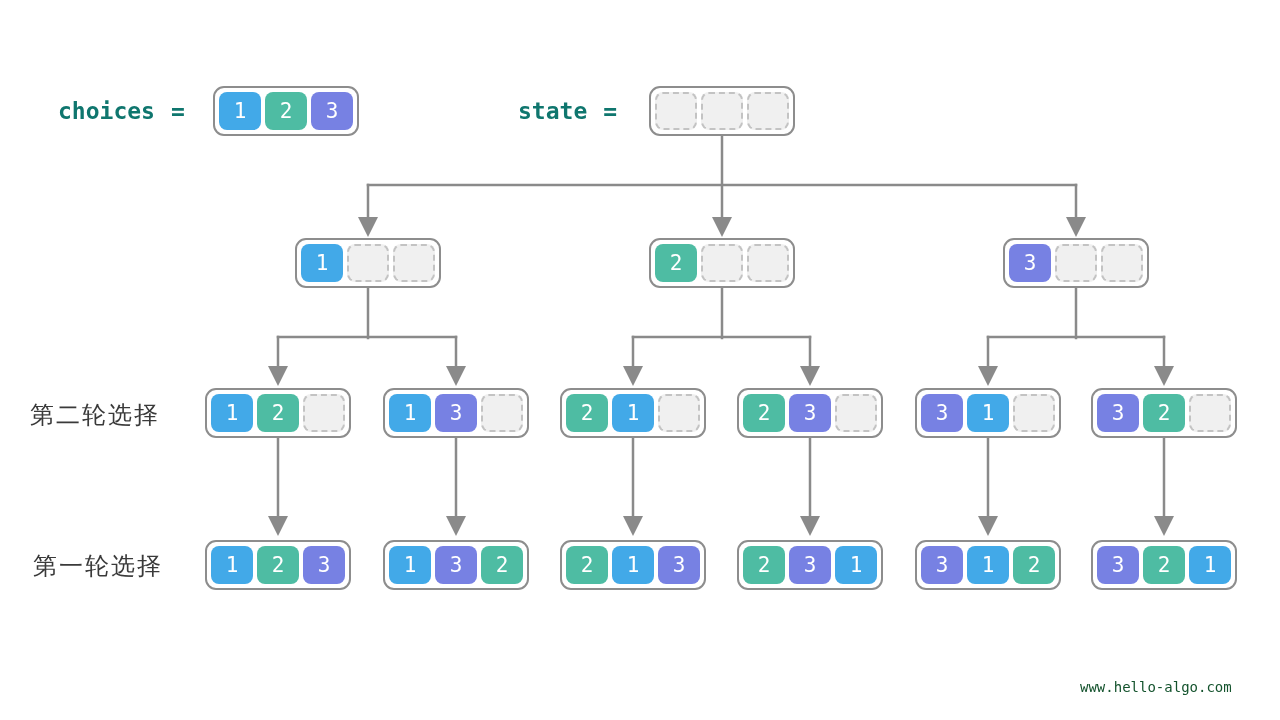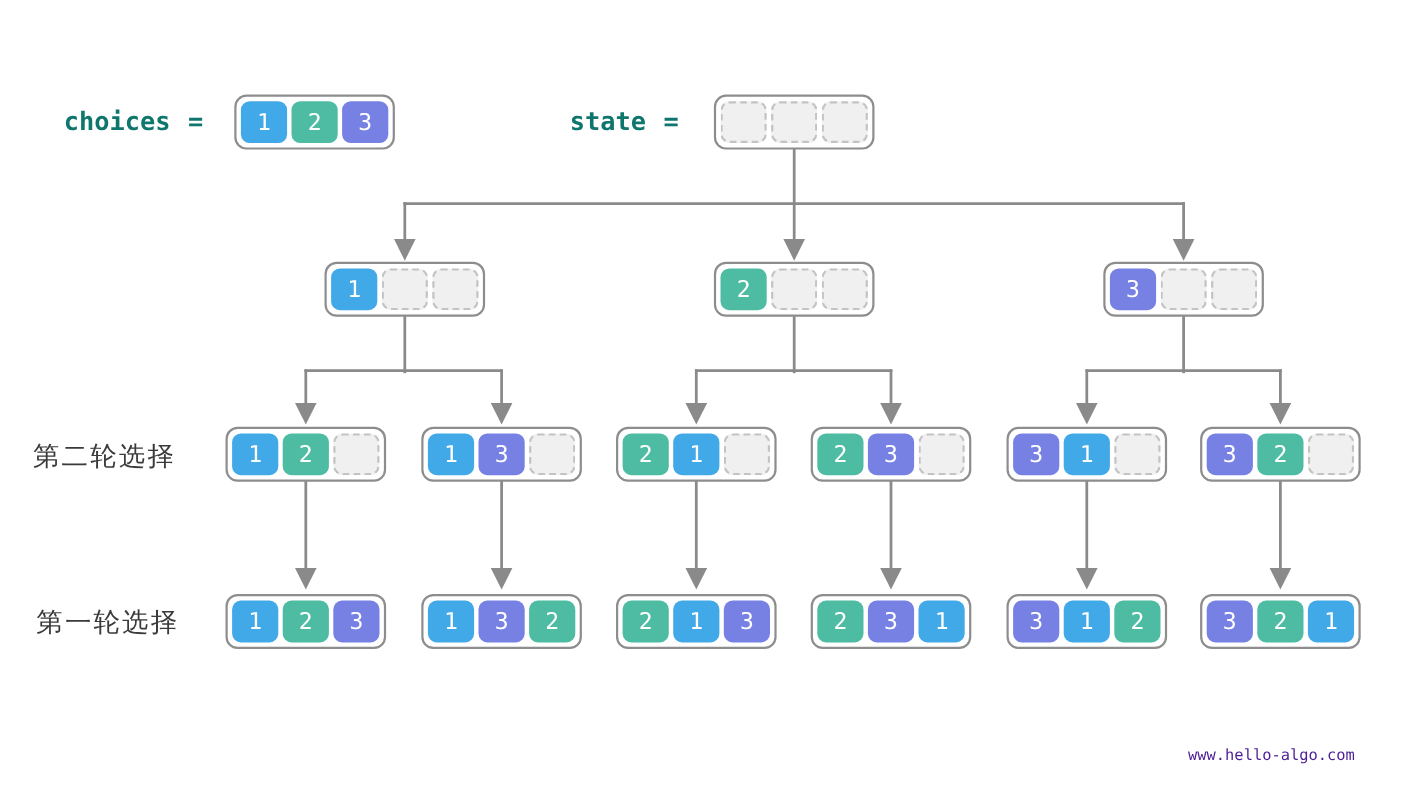--- a/index.html
+++ b/index.html
@@ -27,21 +27,21 @@
     position:absolute; height:50px; display:flex; align-items:center; gap:16px;
     font-family:"DejaVu Sans Mono","Liberation Mono",monospace;
     font-weight:bold; font-size:23px; color:#0f766e; white-space:nowrap;
   }
   .row-label {
     position:absolute; font-size:24px; color:#3a3a3a; letter-spacing:2px;
     white-space:nowrap;
   }
   .watermark {
     position:absolute; font-family:"DejaVu Sans Mono","Liberation Mono",monospace;
-    font-size:14px; color:#4c1d95; white-space:nowrap;
+    font-size:14px; color:#14532d; white-space:nowrap;
   }
 </style>
 </head>
 <body>
 
 <div class="canvas">
 
   <svg class="edges" width="1280" height="720" viewBox="0 0 1280 720">
     <defs>
       <marker id="ah" viewBox="0 0 10 10" refX="7" refY="5" markerWidth="8" markerHeight="8" orient="auto">

